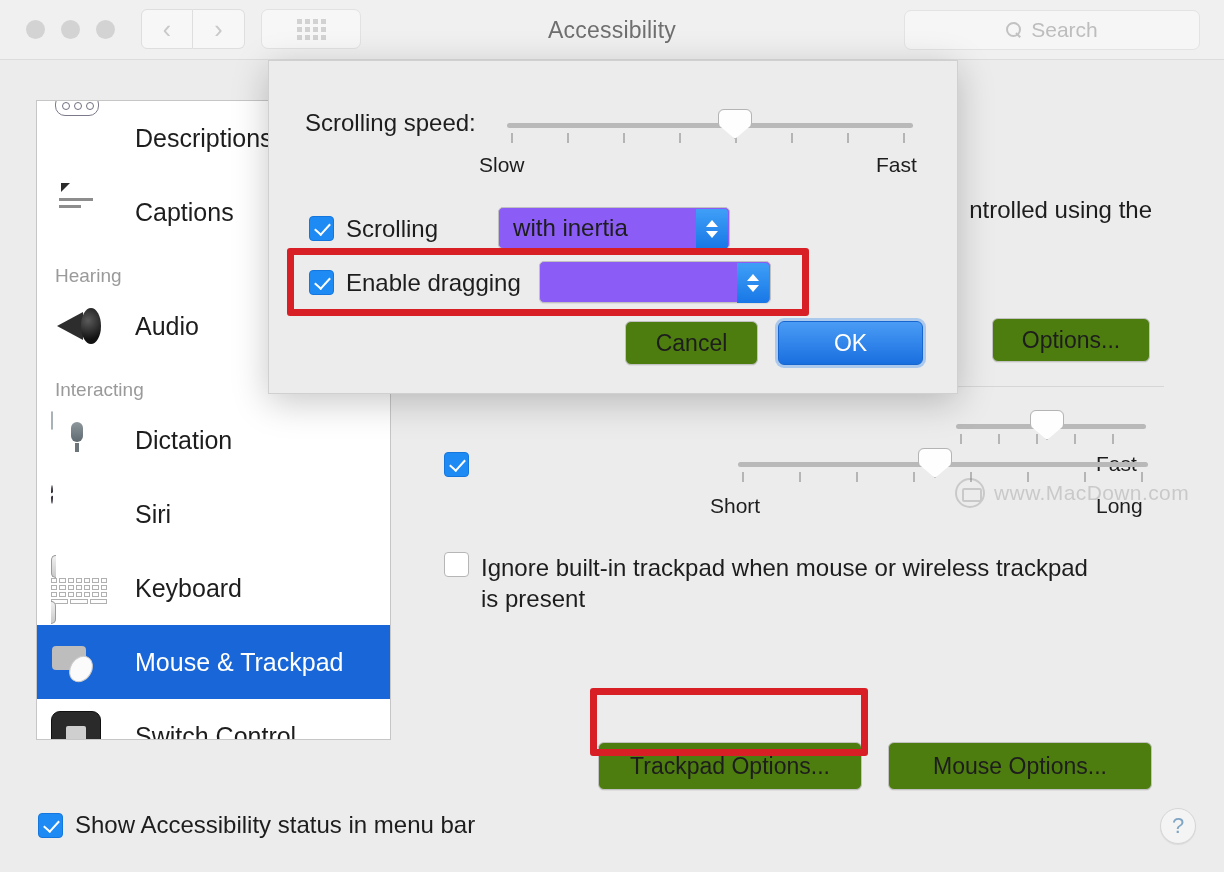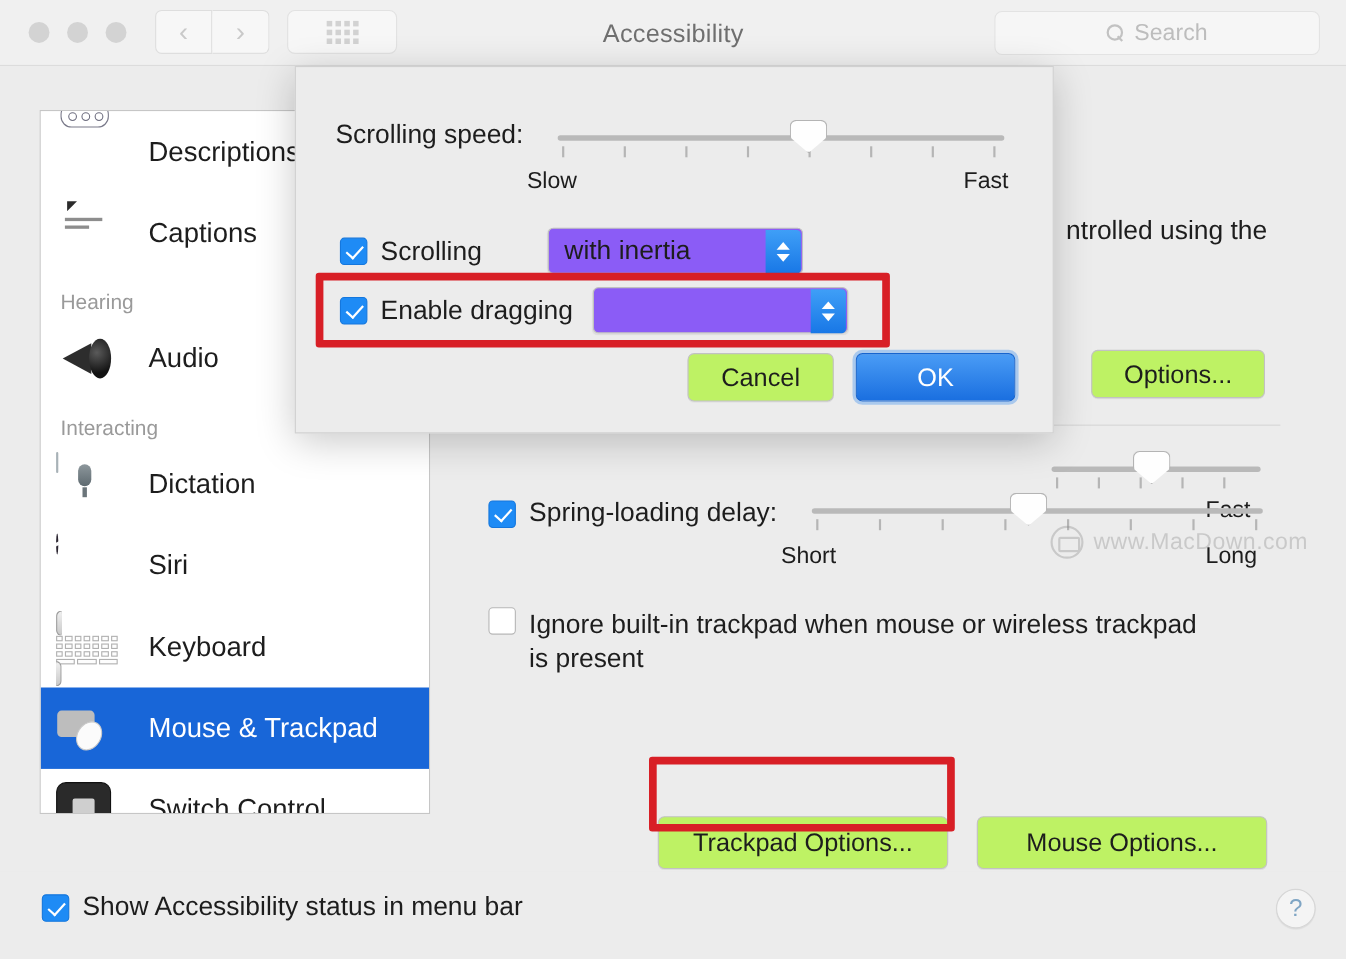--- a/index.html
+++ b/index.html
@@ -218,21 +218,21 @@
   
   .pane {
     position: absolute; left: 408px; top: 40px;
     width: 780px; height: 640px;
   }
   .pane-text {
     position: absolute; right: 36px; top: 96px;
     font-size: 24px; color: #1d1d1d; white-space: nowrap;
   }
   .btn {
-    background: #bef264;
+    background: #4d7c0f;
     border: 1px solid #c2c2c2;
     border-radius: 6px;
     font-size: 23px; color: #1d1d1d;
     font-family: "Liberation Sans", sans-serif;
     display: flex; align-items: center; justify-content: center;
     box-shadow: 0 1px 0 rgba(0,0,0,.06);
   }
   .options-btn {
     position: absolute; right: 38px; top: 218px;
     width: 158px; height: 44px;
@@ -566,21 +566,20 @@
             <i style="left:76px"></i>
           <i style="left:114px"></i>
             <i style="left:152px"></i>
         </div>
         <div class="thumb" style="left:622px; top:310px;"></div>
         <div class="endlabel" style="left:688px; top:352px;">Fast</div>
       </div>
 
       <div class="spring-row">
         <span class="cb on"></span>
-        <span class="cb-label">Spring-loading delay:</span>
       </div>
       <div>
         <div class="slider-track" style="left:330px; top:362px; width:410px;"></div>
         <div class="slider-ticks" style="left:334px; top:372px; width:404px;">
           <i style="left:0px"></i>
             <i style="left:57px"></i>
             <i style="left:114px"></i>
           <i style="left:171px"></i>
             <i style="left:228px"></i>
             <i style="left:285px"></i>

